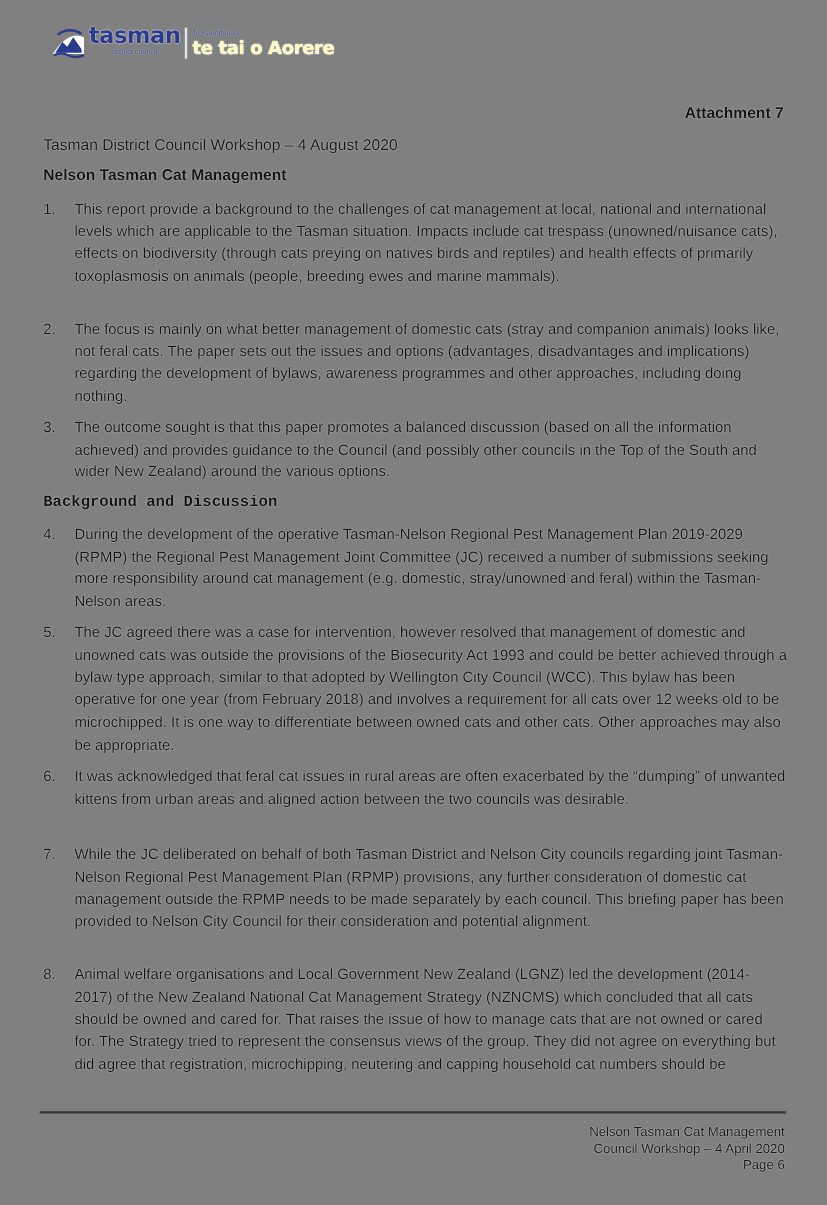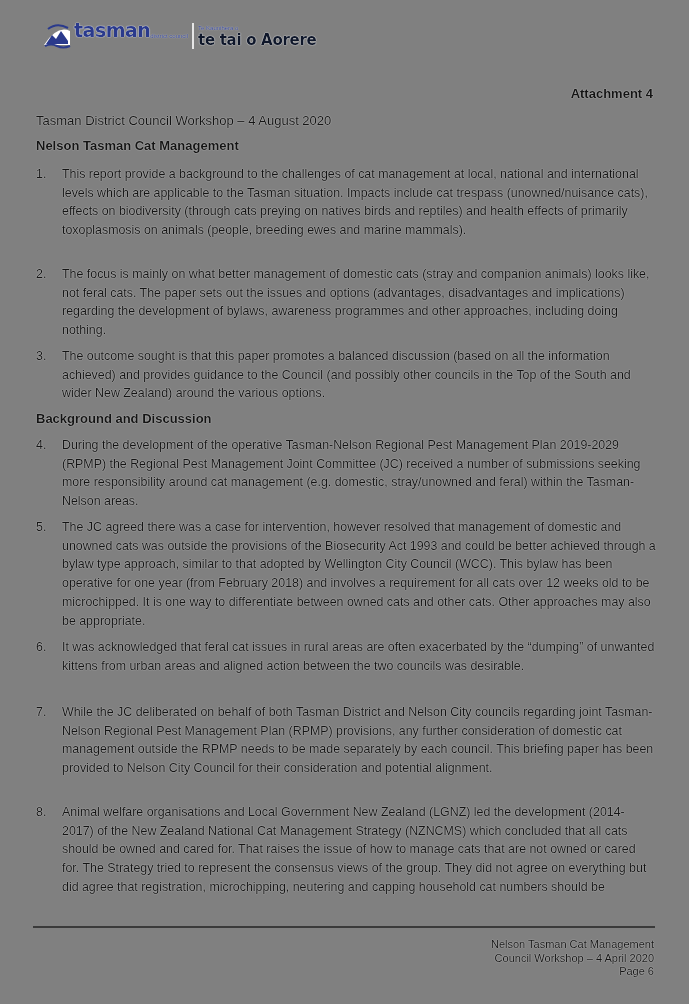--- a/index.html
+++ b/index.html
@@ -7,32 +7,32 @@
       width: 689px; height: 1004px;
       background: #808080;
       font-family: "Liberation Sans", sans-serif;
       color: #141414;
       position: relative;
       overflow: hidden;
     }
     .txt { text-shadow: 0 0 1px #c8c8c8, 0 0 1px #c8c8c8; }
     .logo { position: absolute; left: 42px; top: 20px; height: 34px; display: flex; align-items: flex-start; }
     .logo-mark { width: 30px; height: 26px; margin-top: 3px; }
-    .logo-tasman { margin-left: 2px; display: flex; flex-direction: row; align-items: flex-end; }
+    .logo-tasman { margin-left: 2px; display: flex; flex-direction: column; align-items: center; }
     .logo-tasman .name { font-family: "DejaVu Sans", sans-serif; font-weight: bold; font-size: 19px; color: #2a3a8c; letter-spacing: -0.5px; line-height: 20px; text-shadow: 0 0 1px #fff, 0 0 1px #fff; }
     .logo-tasman .sub { font-size: 6px; color: #2a3a8c; line-height: 7px; margin-top: 1px; text-shadow: 0 0 1px #fff; }
     .logo-divider { width: 2px; height: 26px; background: #e6e6e6; margin: 3px 4px 0 4px; }
     .logo-maori { display: flex; flex-direction: column; }
     .logo-maori .small { font-size: 6px; color: #2a3a8c; line-height: 8px; margin-top: 4px; text-shadow: 0 0 1px #fff; }
-    .logo-maori .big { font-family: "DejaVu Sans", sans-serif; font-weight: bold; font-size: 15px; color: #0f172a; line-height: 16px; letter-spacing: -0.3px; text-shadow: 0 0 1px #fff, 0 0 1px #fff; }
+    .logo-maori .big { font-family: "DejaVu Sans", sans-serif; font-weight: bold; font-size: 15px; color: #fef9c3; line-height: 16px; letter-spacing: -0.3px; text-shadow: 0 0 1px #fff, 0 0 1px #fff; }
 
     .attachment { position: absolute; right: 36px; top: 86px; font-weight: bold; font-size: 13px; }
     .title { position: absolute; left: 36px; top: 113px; font-weight: normal; font-size: 13px; }
     .subtitle { position: absolute; left: 36px; top: 138px; font-weight: bold; font-size: 13px; }
-    .section-heading { position: absolute; left: 36px; font-weight: bold; font-size: 13px; }
+    .section-heading { position: absolute; left: 36px; font-weight: bold; font-size: 13px; font-family: Liberation Mono, monospace; }
 
     .para { position: absolute; left: 36px; width: 620px; font-size: 12.4px; line-height: 18.7px; }
     .para .num { position: absolute; left: 0; top: 0; width: 30px; }
     .para .body { margin-left: 26px; }
 
     .footer-rule { position: absolute; left: 33px; top: 926px; width: 622px; height: 2px; background: #3a3a3a; }
     .footer { position: absolute; right: 35px; top: 938px; text-align: right; font-size: 11px; line-height: 13.5px; }
   </style>
 </head>
 <body>
@@ -48,21 +48,21 @@
     <span class="name">tasman</span>
     <span class="sub">district council</span>
   </div>
   <div class="logo-divider"></div>
   <div class="logo-maori">
     <span class="small">Te Kaunihera o</span>
     <span class="big">te tai o Aorere</span>
   </div>
 </div>
 
-<div class="attachment txt">Attachment 4</div>
+<div class="attachment txt">Attachment 7</div>
 <div class="title txt">Tasman District Council Workshop – 4 August 2020</div>
 <div class="subtitle txt">Nelson Tasman Cat Management</div>
 
 <div class="para txt" style="top:165px;">
   <span class="num">1.</span>
   <div class="body">This report provide a background to the challenges of cat management at local, national and international levels which are applicable to the Tasman situation. Impacts include cat trespass (unowned/nuisance cats), effects on biodiversity (through cats preying on natives birds and reptiles) and health effects of primarily toxoplasmosis on animals (people, breeding ewes and marine mammals).</div>
 </div>
 <div class="para txt" style="top:265px;">
   <span class="num">2.</span>
   <div class="body">The focus is mainly on what better management of domestic cats (stray and companion animals) looks like, not feral cats. The paper sets out the issues and options (advantages, disadvantages and implications) regarding the development of bylaws, awareness programmes and other approaches, including doing nothing.</div>

